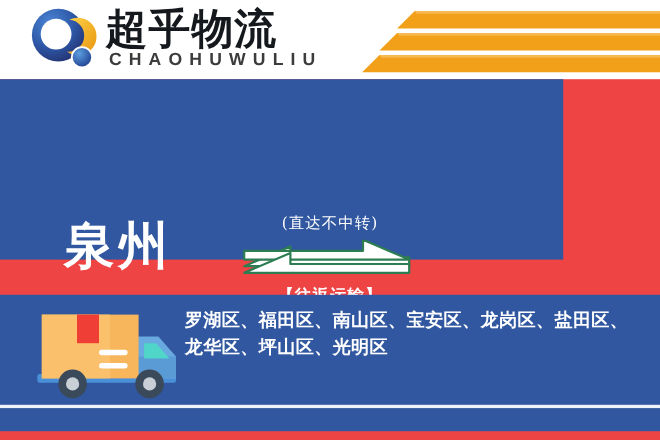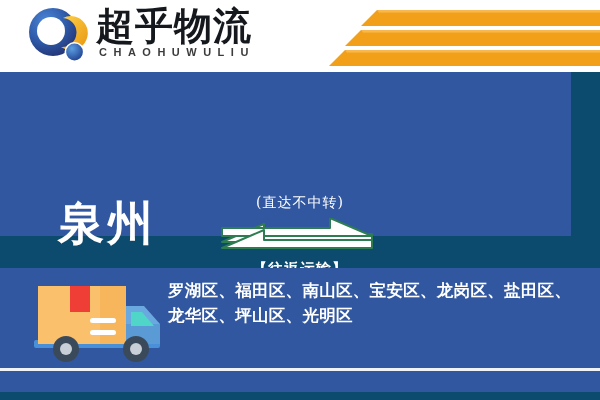--- a/index.html
+++ b/index.html
@@ -8,21 +8,21 @@
     background: #ffffff;
   }
   body {
     font-family: "Liberation Sans", "DejaVu Sans", sans-serif;
   }
   #poster {
     position: relative;
     width: 600px;
     height: 400px;
     overflow: hidden;
-    background: #0c4a6e;
+    background: #ef4444;
   }
 
   
   .header {
     position: absolute;
     left: 0; top: 0;
     width: 600px;
     height: 72px;
     background: #ffffff;
     overflow: hidden;
@@ -39,37 +39,37 @@
     font-size: 38px;
     font-weight: bold;
     letter-spacing: 1px;
     color: #15181c;
     line-height: 40px;
     white-space: nowrap;
   }
   .brand-en {
     position: absolute;
     left: 99px; top: 46px;
-    font-size: 11px;
+    font-size: 16px;
     font-weight: bold;
     letter-spacing: 6.5px;
     color: #3c3c3c;
     white-space: nowrap;
   }
   .stripes {
     position: absolute;
     right: 0; top: 8px;
     width: 280px; height: 58px;
   }
 
   
   .banner {
     position: absolute;
     left: 0; top: 72px;
-    width: 571px;
+    width: 512px;
     height: 164px;
     background: #30579f;
   }
   .city {
     position: absolute;
     top: 126px;
     font-family: "DejaVu Serif", "Liberation Serif", serif;
     font-size: 46px;
     font-weight: bold;
     color: #ffffff;

